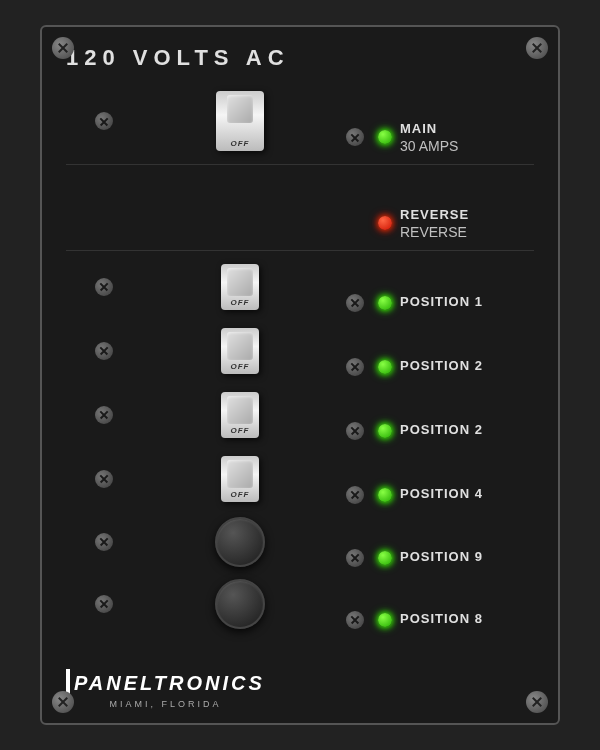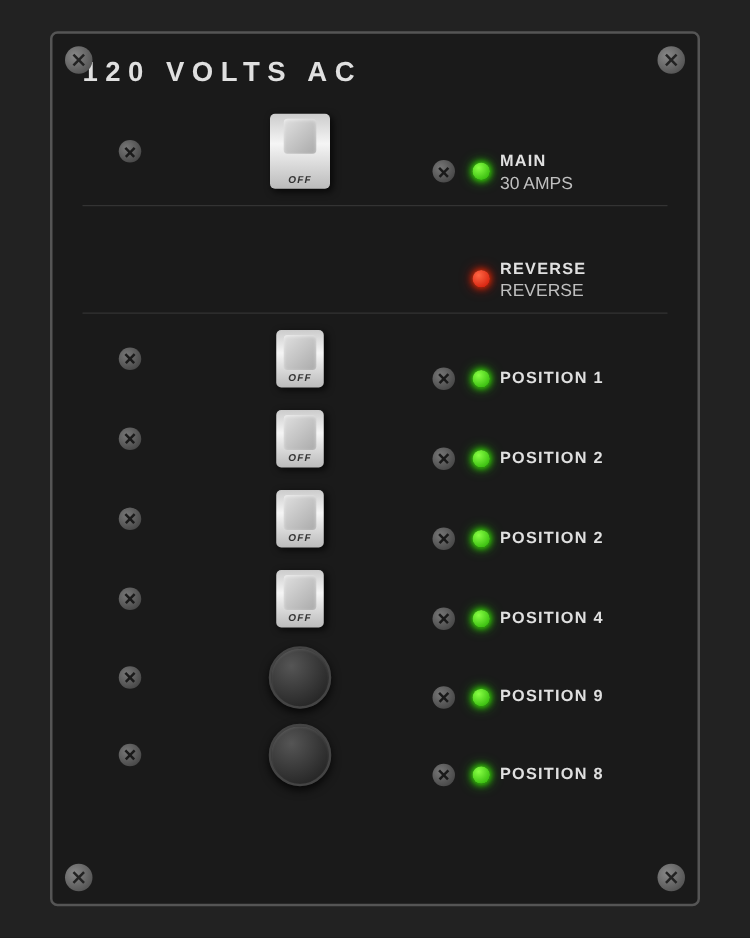--- a/index.html
+++ b/index.html
@@ -430,13 +430,20 @@
         <div class="mini-screw"></div>
         <div class="row-indicator">
           <div class="led led-green"></div>
           <div class="label-text">POSITION  8</div>
         </div>
       </div>
     </div>
 
   </div>
 
+  <div class="brand">
+    <div class="brand-name">
+      <div class="brand-bar"></div>
+      <div class="brand-text">PANELTRONICS</div>
+    </div>
+    <div class="brand-sub">MIAMI, FLORIDA</div>
+  </div>
 </div>
 
 </body></html>

